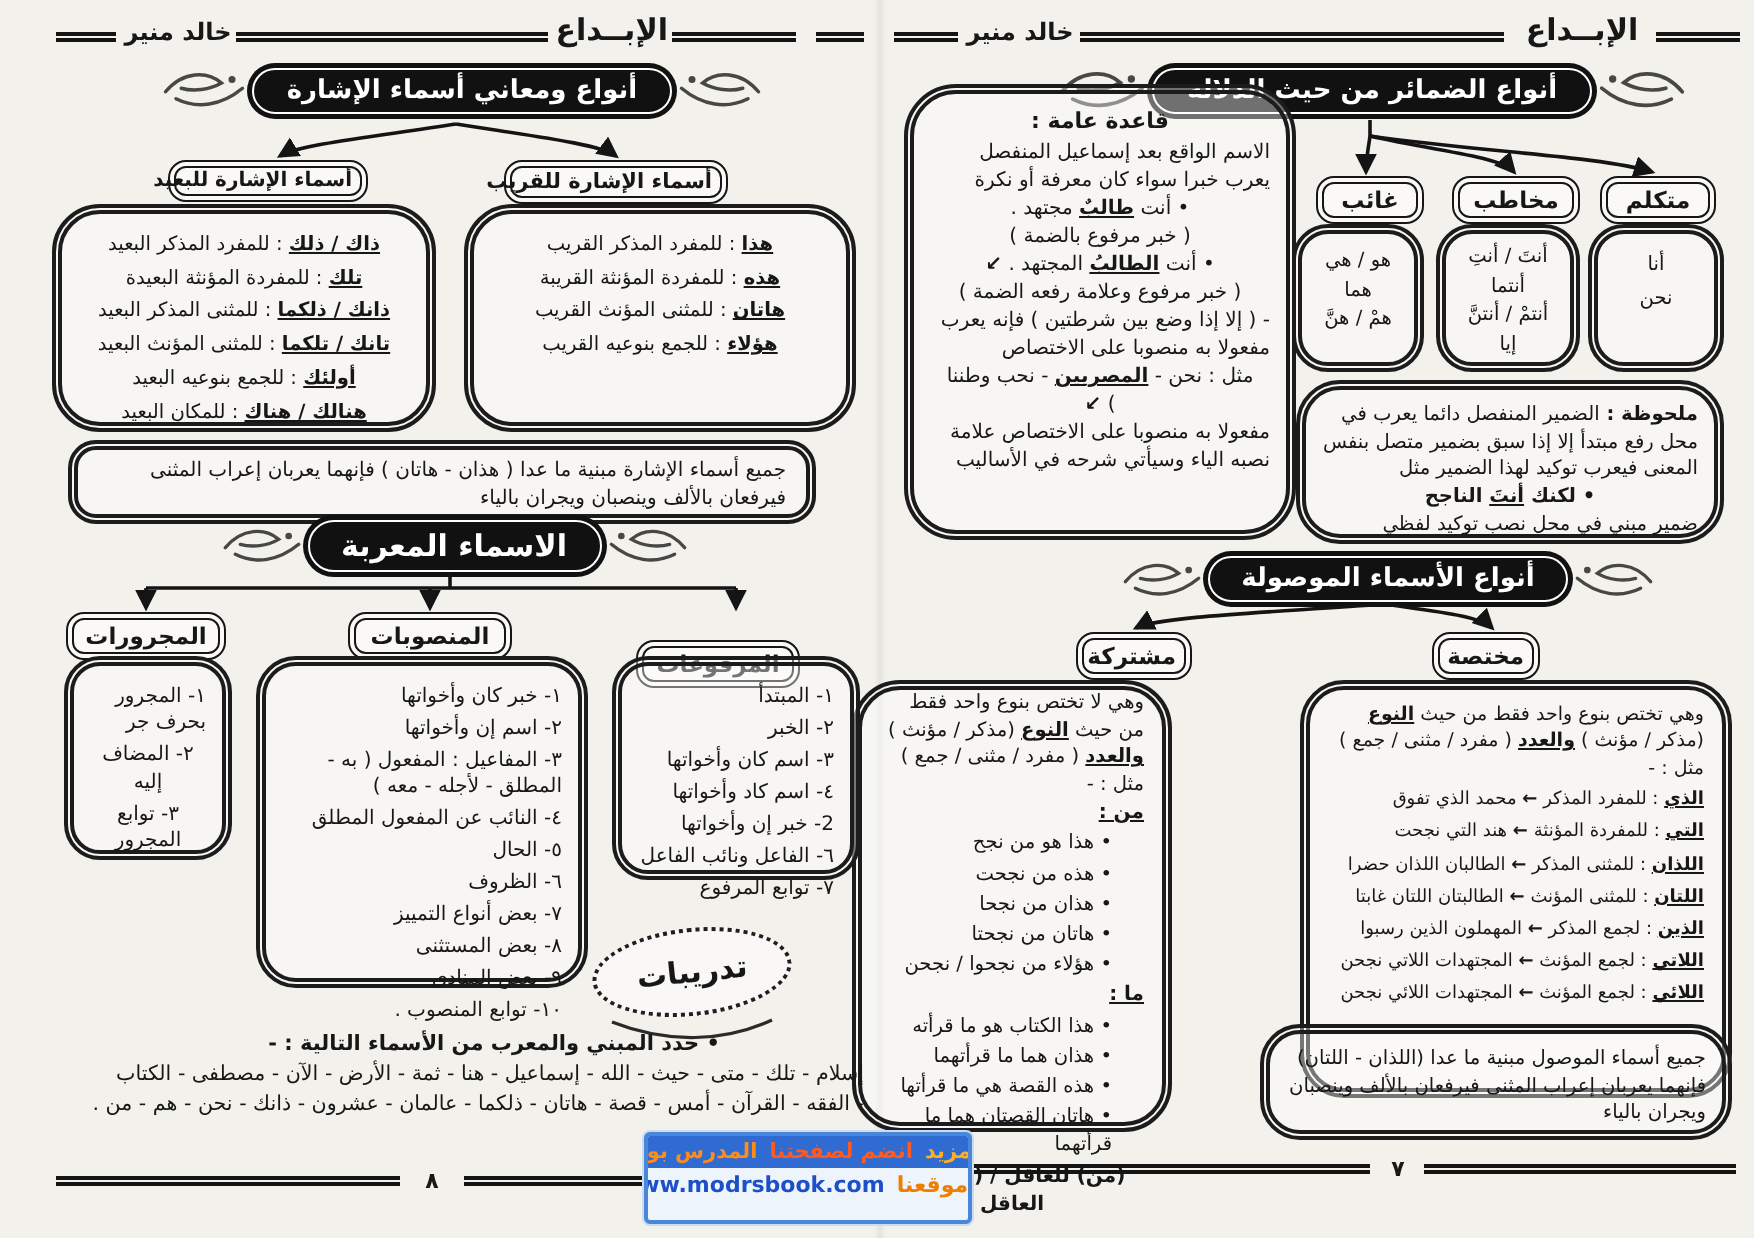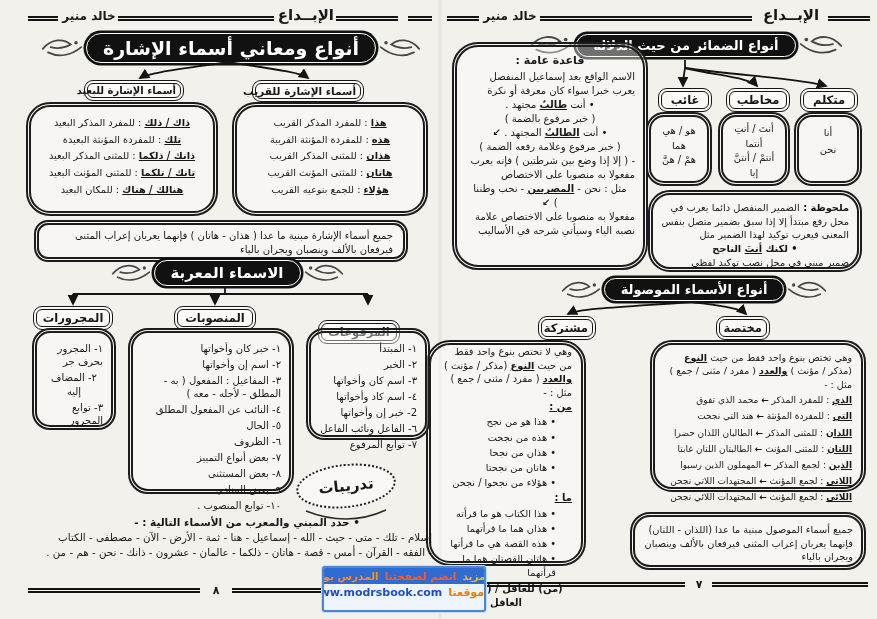--- a/index.html
+++ b/index.html
@@ -156,21 +156,21 @@
       </defs>
     <g stroke="#141414" stroke-width="1.8" fill="none">
       <path d="M252 6 C200 10 140 12 128 18" marker-end="url(#ah2)"></path>
       <path d="M252 6 C280 10 300 12 306 18" marker-end="url(#ah2)"></path>
     </g>
   </svg>
 
   <div class="tag" style="left:538px;top:316px;width:58px">مشتركة</div>
   <div class="tag" style="left:716px;top:316px;width:54px">مختصة</div>
 
-  <div class="dbox" style="left:650px;top:340px;width:216px;height:152px;border-radius:22px;padding:6px 9px">
+  <div class="dbox" style="left:650px;top:340px;width:216px;height:209px;border-radius:22px;padding:6px 9px">
     <div style="font-size:9.5px"><span>وهي تختص بنوع واحد فقط من حيث </span><span class="u">النوع</span><span> (مذكر / مؤنث ) </span><span class="u">والعدد</span><span> ( مفرد / مثنى / جمع ) مثل : -</span></div>
     <div>
 
         <div class="mokh-row"><span class="term">الذي</span><span> : للمفرد المذكر </span><span class="arr"></span><span> محمد الذي تفوق</span></div>
 
         <div class="mokh-row"><span class="term">التي</span><span> : للمفردة المؤنثة </span><span class="arr"></span><span> هند التي نجحت</span></div>
 
         <div class="mokh-row"><span class="term">اللذان</span><span> : للمثنى المذكر </span><span class="arr"></span><span> الطالبان اللذان حضرا</span></div>
 
         <div class="mokh-row"><span class="term">اللتان</span><span> : للمثنى المؤنث </span><span class="arr"></span><span> الطالبتان اللتان غابتا</span></div>
@@ -220,21 +220,21 @@
   <div class="abs brand" style="left:280px;top:6px;width:54px">الإبــداع</div>
   <div class="hrule" style="left:118px;top:16px;width:156px"></div>
   <div class="abs author" style="left:62px;top:9px;width:54px">خالد منير</div>
   <div class="hrule" style="left:28px;top:16px;width:30px"></div>
 
   <div class="banner-wrap" style="left:88px;top:33px;width:286px">
     <svg class="orn flip" width="42" height="24" viewBox="0 0 48 26">
         <path d="M2 14 C12 2 26 2 34 9 C27 13 18 14 11 12 M8 18 C20 24 34 22 46 12" fill="none" stroke="#2a2a2a" stroke-width="2" stroke-linecap="round"></path>
         <circle cx="40" cy="7" r="2" fill="#2a2a2a"></circle>
       </svg>
-    <div class="pill" style="font-size:19px">أنواع ومعاني أسماء الإشارة</div>
+    <div class="pill" style="font-size:13px">أنواع ومعاني أسماء الإشارة</div>
     <svg class="orn" width="42" height="24" viewBox="0 0 48 26">
         <path d="M2 14 C12 2 26 2 34 9 C27 13 18 14 11 12 M8 18 C20 24 34 22 46 12" fill="none" stroke="#2a2a2a" stroke-width="2" stroke-linecap="round"></path>
         <circle cx="40" cy="7" r="2" fill="#2a2a2a"></circle>
       </svg>
   </div>
 
   <svg class="wire" style="left:0;top:58px" width="437" height="26">
     <defs>
         <marker id="ah3" markerWidth="7" markerHeight="7" refX="5" refY="3" orient="auto">
           <path d="M0 0 L6 3 L0 6 z" fill="#141414"></path>
@@ -249,30 +249,30 @@
   <div class="tag" style="left:84px;top:80px;width:100px;font-size:10px">أسماء الإشارة للبعيد</div>
   <div class="tag" style="left:252px;top:80px;width:112px;font-size:10.5px">أسماء الإشارة للقريب</div>
 
   <div class="dbox" style="left:26px;top:102px;width:192px;height:114px;border-radius:24px">
     <div>
 
     <div class="drow"><span class="term">ذاك / ذلك</span><span> : للمفرد المذكر البعيد</span></div>
         <div class="drow"><span class="term">تلك</span><span> : للمفردة المؤنثة البعيدة</span></div>
         <div class="drow"><span class="term">ذانك / ذلكما</span><span> : للمثنى المذكر البعيد</span></div>
         <div class="drow"><span class="term">تانك / تلكما</span><span> : للمثنى المؤنث البعيد</span></div>
+        <div class="drow"><span class="term">أولئك</span><span> : للجمع بنوعيه البعيد</span></div>
         <div class="drow"><span class="term">هنالك / هناك</span><span> : للمكان البعيد</span></div>
       </div>
   </div>
 
   <div class="dbox" style="left:232px;top:102px;width:196px;height:114px;border-radius:24px">
     <div>
 
     <div class="drow"><span class="term">هذا</span><span> : للمفرد المذكر القريب</span></div>
         <div class="drow"><span class="term">هذه</span><span> : للمفردة المؤنثة القريبة</span></div>
-        <div class="drow"><span class="term">هذان</span><span> : للمثنى المذكر القريب</span></div>
         <div class="drow"><span class="term">هاتان</span><span> : للمثنى المؤنث القريب</span></div>
         <div class="drow"><span class="term">هؤلاء</span><span> : للجمع بنوعيه القريب</span></div>
       </div>
   </div>
 
   <div class="dbox" style="left:34px;top:220px;width:374px;height:42px;border-radius:14px;font-size:10px;text-align:right;padding:4px 10px">جميع أسماء الإشارة مبنية ما عدا ( هذان - هاتان ) فإنهما يعربان إعراب المثنى فيرفعان بالألف وينصبان ويجران بالياء</div>
 
   <div class="banner-wrap" style="left:98px;top:260px;width:258px">
     <svg class="orn flip" width="40" height="22" viewBox="0 0 48 26">
         <path d="M2 14 C12 2 26 2 34 9 C27 13 18 14 11 12 M8 18 C20 24 34 22 46 12" fill="none" stroke="#2a2a2a" stroke-width="2" stroke-linecap="round"></path>
@@ -328,21 +328,21 @@
         <div class="li">٨- بعض المستثنى</div>
         <div class="li">٩- بعض المنادى</div>
         <div class="li">١٠- توابع المنصوب .</div>
       </div>
   </div>
   <div class="dbox list" style="left:32px;top:328px;width:84px;height:102px;border-radius:18px">
     <div>
 
     <div class="li" style="">١- المجرور بحرف جر</div>
         <div class="li" style="text-align:center">٢- المضاف إليه</div>
-        <div class="li" style="">٣- توابع المجرور</div>
+        <div class="li" style="text-align:center">٣- توابع المجرور</div>
       </div>
   </div>
 
   <div class="stamp-oval" style="left:296px;top:464px;width:100px;height:44px">تدريبات</div>
   <svg class="wire" style="left:304px;top:508px" width="84" height="16">
       <path d="M2 3 C30 14 58 13 82 2" fill="none" stroke="#2a2a2a" stroke-width="1.6"></path>
     </svg>
 
   <div class="abs b" style="left:15px;top:516px;width:345px;font-size:10.5px;text-align:right">• حدد المبني والمعرب من الأسماء التالية : -</div>
   <div class="abs" style="left:12px;top:531px;width:420px;font-size:10.3px;text-align:right">إسلام - تلك - متى - حيث - الله - إسماعيل - هنا - ثمة - الأرض - الآن - مصطفى - الكتاب</div>

